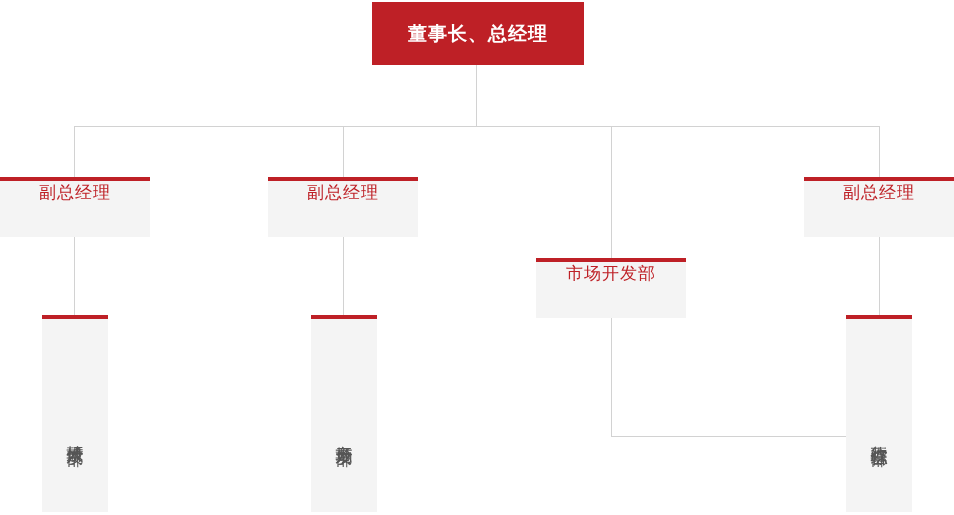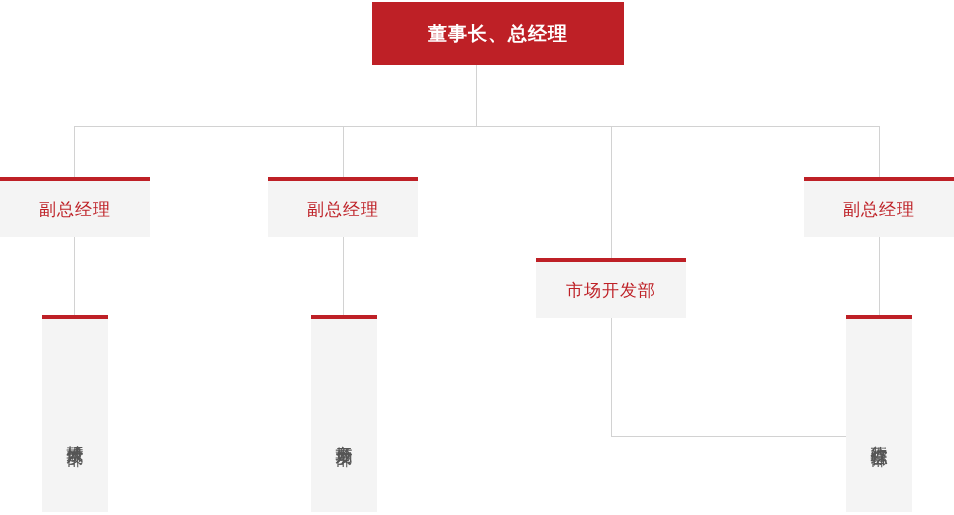--- a/index.html
+++ b/index.html
@@ -38,21 +38,21 @@
     box-sizing: border-box;
   }
 
   
   .node-mid {
     position: absolute;
     background: #f4f4f4;
     border-top: 4px solid #be2026;
     color: #be2026;
     display: flex;
-    align-items: center;
+    align-items: flex-start;
     justify-content: center;
     font-size: 17px;
     letter-spacing: 1px;
     box-sizing: border-box;
   }
 
   
   .node-dept {
     position: absolute;
     background: #f4f4f4;
@@ -73,21 +73,21 @@
     writing-mode: vertical-rl;
     text-orientation: upright;
     white-space: pre;
   }
 </style>
 </head>
 <body>
 
 <div id="org-chart">
 
-  <div class="node-root" style="left:372px; top:2px; width:252px; height:63px;">
+  <div class="node-root" style="left:372px; top:2px; width:212px; height:63px;">
     <span>董事长、总经理</span>
   </div>
 
   <div class="line v" style="left:476px; top:65px; height:61px;"></div>
 
   <div class="line h" style="left:74px; top:126px; width:806px;"></div>
 
   <div class="line v" style="left:74px; top:126px; height:51px;"></div>
   <div class="line v" style="left:343px; top:126px; height:51px;"></div>
   <div class="line v" style="left:611px; top:126px; height:132px;"></div>

